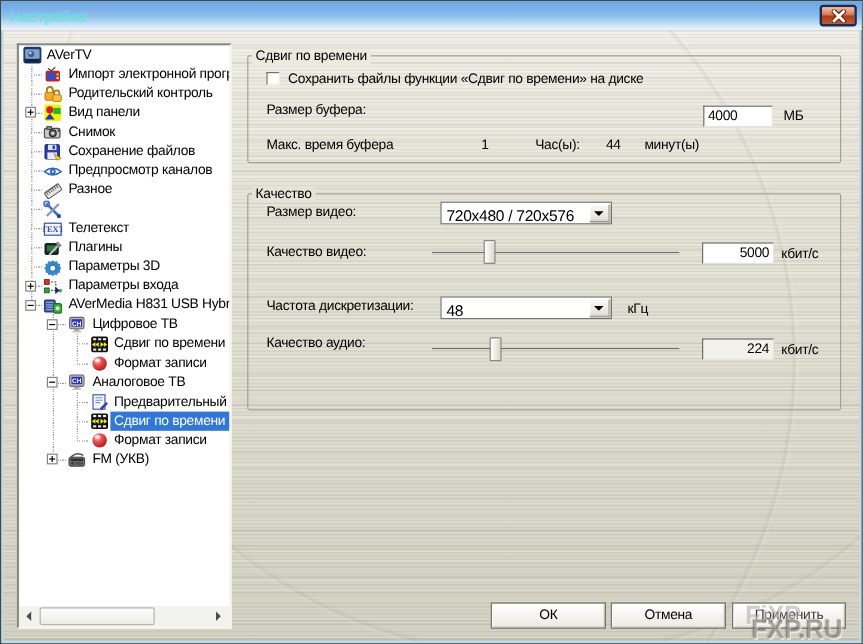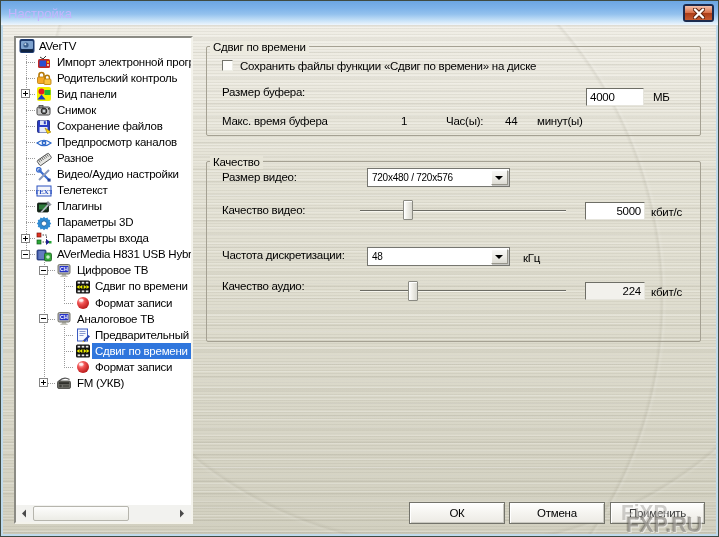--- a/index.html
+++ b/index.html
@@ -1,19 +1,19 @@
 <!DOCTYPE html>
 <html><head><meta charset="utf-8"><style>
 *{margin:0;padding:0;box-sizing:border-box}
 body{width:719px;height:537px;font-family:"Liberation Sans",sans-serif;overflow:hidden}
 #win{position:absolute;left:0;top:0;width:719px;height:537px;background:#3f4a42}
 #inframe{position:absolute;left:1px;top:1px;width:717px;height:535px;background:#bfdaec}
 #titlebar{position:absolute;left:1px;top:1px;width:717px;height:24px;
  background:linear-gradient(180deg,#6ca6e3 0%,#7db2e9 30%,#94c2ee 55%,#c4e0f7 80%,#eef6fd 100%)}
-#title{position:absolute;left:8px;top:6px;font-size:13px;color:#c4b5fd}
+#title{position:absolute;left:8px;top:6px;font-size:13px;color:#5eead4}
 #closebtn{position:absolute;left:683px;top:4px;width:31px;height:18px;border:2px solid #1c2b4e;border-radius:3px;
  background:linear-gradient(180deg,#efb49e 0%,#dd7a53 42%,#c14f28 50%,#c95a32 100%);overflow:hidden}
 #closebtn i{position:absolute;left:0;top:0;width:100%;height:50%;background:linear-gradient(180deg,#f3c0ac,#d96f46)}
 #closebtn b{position:absolute;left:0;top:50%;width:100%;height:50%;background:linear-gradient(180deg,#aa3c17,#c65a31)}
 #closebtn svg{position:absolute;left:8px;top:2px}
 #content{position:absolute;left:3px;top:25px;width:713px;height:509px;
  background:
  radial-gradient(circle 420px at 242px 275px, rgba(0,0,0,0) 414px, rgba(115,110,90,0.10) 417px, rgba(255,255,255,0.10) 419px, rgba(0,0,0,0) 422px),
  radial-gradient(circle 410px at 447px 115px, rgba(0,0,0,0) 404px, rgba(115,110,90,0.09) 407px, rgba(255,255,255,0.08) 409px, rgba(0,0,0,0) 412px),
  repeating-linear-gradient(180deg, rgba(88,84,64,0.075) 0px, rgba(88,84,64,0.075) 1px, rgba(0,0,0,0) 1px, rgba(0,0,0,0) 3px),
@@ -38,21 +38,21 @@
 .sarrow svg{position:absolute;left:5px;top:4px}
 #sthumb{position:absolute;left:17px;top:1px;width:96px;height:15px;border:1px solid #b6b5ad;border-radius:2px;
  background:linear-gradient(180deg,#fdfdfc,#ecece6)}
 
 .gbox{position:absolute;border:1px solid #a5a193;border-radius:2px}
 .gtitle{position:absolute;top:-6px;left:3px;font-size:11.5px;letter-spacing:-0.25px;line-height:13px;color:#000;background:#e9e7db;padding:0 3px}
 .lbl{position:absolute;font-size:11.5px;letter-spacing:-0.25px;line-height:13px;color:#000;white-space:nowrap}
 .tinput{position:absolute;background:#fff;border:1px solid;border-color:#6e6e66 #e6e5dd #e6e5dd #6e6e66;font-size:11.5px;letter-spacing:-0.25px;font-family:"Liberation Sans",sans-serif;padding:2px 3px 0 3px}
 .checkbox{position:absolute;width:11px;height:11px;background:#fefefc;border:1px solid;border-color:#73736b #eeeee6 #eeeee6 #73736b}
 .combo{position:absolute;width:143px;height:19px;background:#fff;border:1px solid #767670}
-.combo .ctext{position:absolute;left:4px;top:3px;font-size:10px;letter-spacing:-0.25px}
+.combo .ctext{position:absolute;left:4px;top:3px;font-size:13px;letter-spacing:-0.25px}
 .cbtn{position:absolute;right:1px;top:1px;width:17px;height:15px;background:linear-gradient(180deg,#f8f8f6 0%,#ebeae4 60%,#dcdbd3 100%);
  border:1px solid;border-color:#ffffff #97968c #97968c #ffffff;box-shadow:1px 1px 0 rgba(90,90,80,0.35)}
 .cbtn:after{content:"";position:absolute;left:3px;top:5px;width:0;height:0;border-left:4.5px solid transparent;border-right:4.5px solid transparent;border-top:4.5px solid #000}
 .track{position:absolute;width:206px;height:2px;background:#6b6b64;border-bottom:1px solid #f7f6ef}
 .thumb{position:absolute;width:10px;height:20px;border:1px solid #8a8a82;border-radius:1px;
  background:linear-gradient(90deg,#ffffff,#f0efe9 40%,#d8d7cf);box-shadow:inset 1px 1px 0 #fff}
 .btn{position:absolute;font-size:11.5px;letter-spacing:-0.25px;text-align:center;color:#000;
  border:1px solid #73736b;background:linear-gradient(180deg,#ffffff 0%,#f5f4f0 50%,#eceae4 100%);
  box-shadow:inset 1px 1px 0 #fff, inset -1px -1px 0 #c9c8c0}
 .wm{position:absolute;font-weight:bold;font-family:"Liberation Sans",sans-serif;white-space:nowrap;transform-origin:left top}
@@ -152,21 +152,20 @@
             </g>
           </svg></div>
 <div class="ttxt" style="left:41px;top:112.1px">Разное</div>
 <div class="hdot" style="left:9.5px;top:136.1px;width:9.5px"></div>
 <div class="ticon" style="left:20px;top:128.6px"><svg width="16" height="16" viewBox="0 0 16 16">
             <path d="M2.5 2.5 L13 13" stroke="#3d6fd0" stroke-width="2.2"></path>
             <path d="M13 3 L3 13" stroke="#8899bb" stroke-width="2"></path>
             <circle cx="2.8" cy="2.8" r="2.2" fill="none" stroke="#3d6fd0" stroke-width="1.4"></circle>
             <rect x="11.6" y="11.6" width="3" height="3" fill="#25459a"></rect>
           </svg></div>
-<div class="ttxt" style="left:41px;top:128.1px">Видео/Аудио настройки</div>
 <div class="hdot" style="left:9.5px;top:152.2px;width:9.5px"></div>
 <div class="ticon" style="left:20px;top:144.7px"><svg width="16" height="16" viewBox="0 0 16 16">
             <rect x="1" y="3" width="14" height="10" fill="#f4f6fb" stroke="#2a50c0" stroke-width="1"></rect>
             <text x="8" y="10.6" font-family="Liberation Serif" font-size="7" font-weight="bold" fill="#2a50c0" text-anchor="middle">TEXT</text>
           </svg></div>
 <div class="ttxt" style="left:41px;top:144.2px">Телетекст</div>
 <div class="hdot" style="left:9.5px;top:168.2px;width:9.5px"></div>
 <div class="ticon" style="left:20px;top:160.7px"><svg width="16" height="16" viewBox="0 0 16 16">
             <rect x="1.5" y="4" width="11" height="9" rx="1" fill="#15281a" stroke="#0a160d" stroke-width="0.8"></rect>
             <rect x="3" y="5.5" width="8" height="5" fill="#2e7a3c"></rect>

